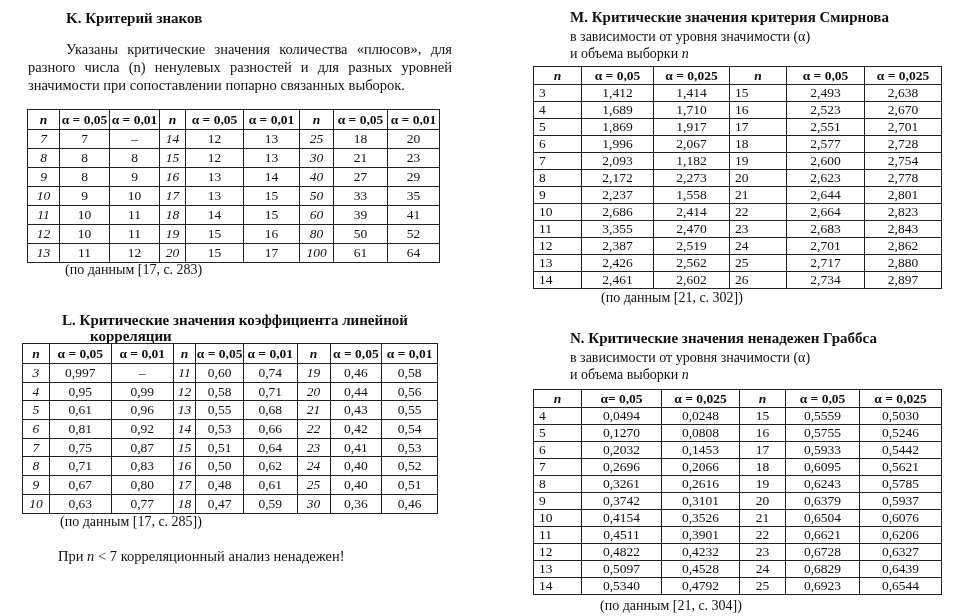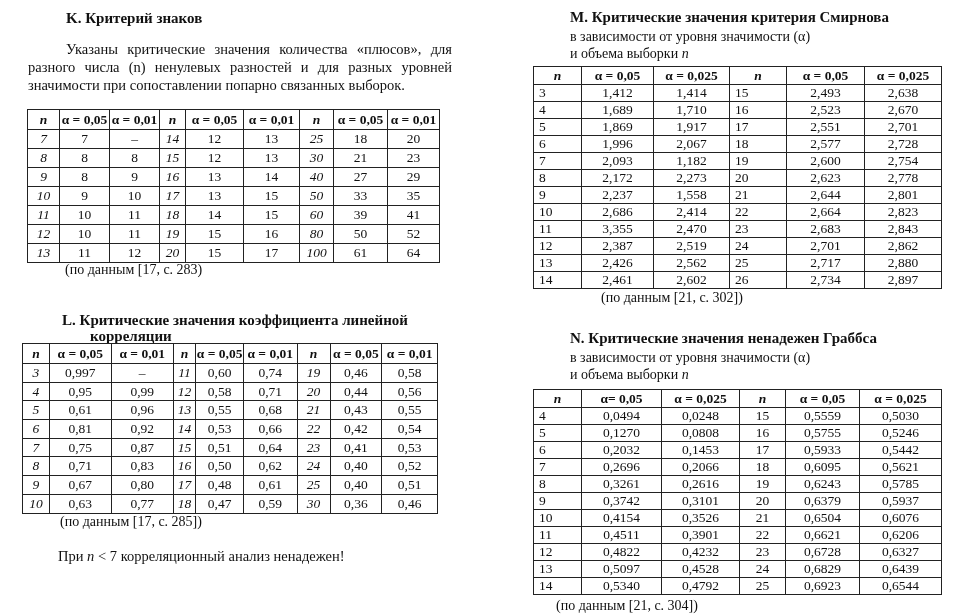--- a/index.html
+++ b/index.html
@@ -502,13 +502,13 @@
       <tr style="height: 17px;">
         <td class="nplain">14</td>
         <td>0,5340</td>
         <td>0,4792</td>
         <td class="nplain-c">25</td>
         <td>0,6923</td>
         <td>0,6544</td>
       </tr>
     </tbody>
 </table>
-<div class="abs note" style="left:556px; top:598px;">(по данным [21, с. 304])</div>
+<div class="abs note" style="left:600px; top:598px;">(по данным [21, с. 304])</div>
 
 </body></html>

